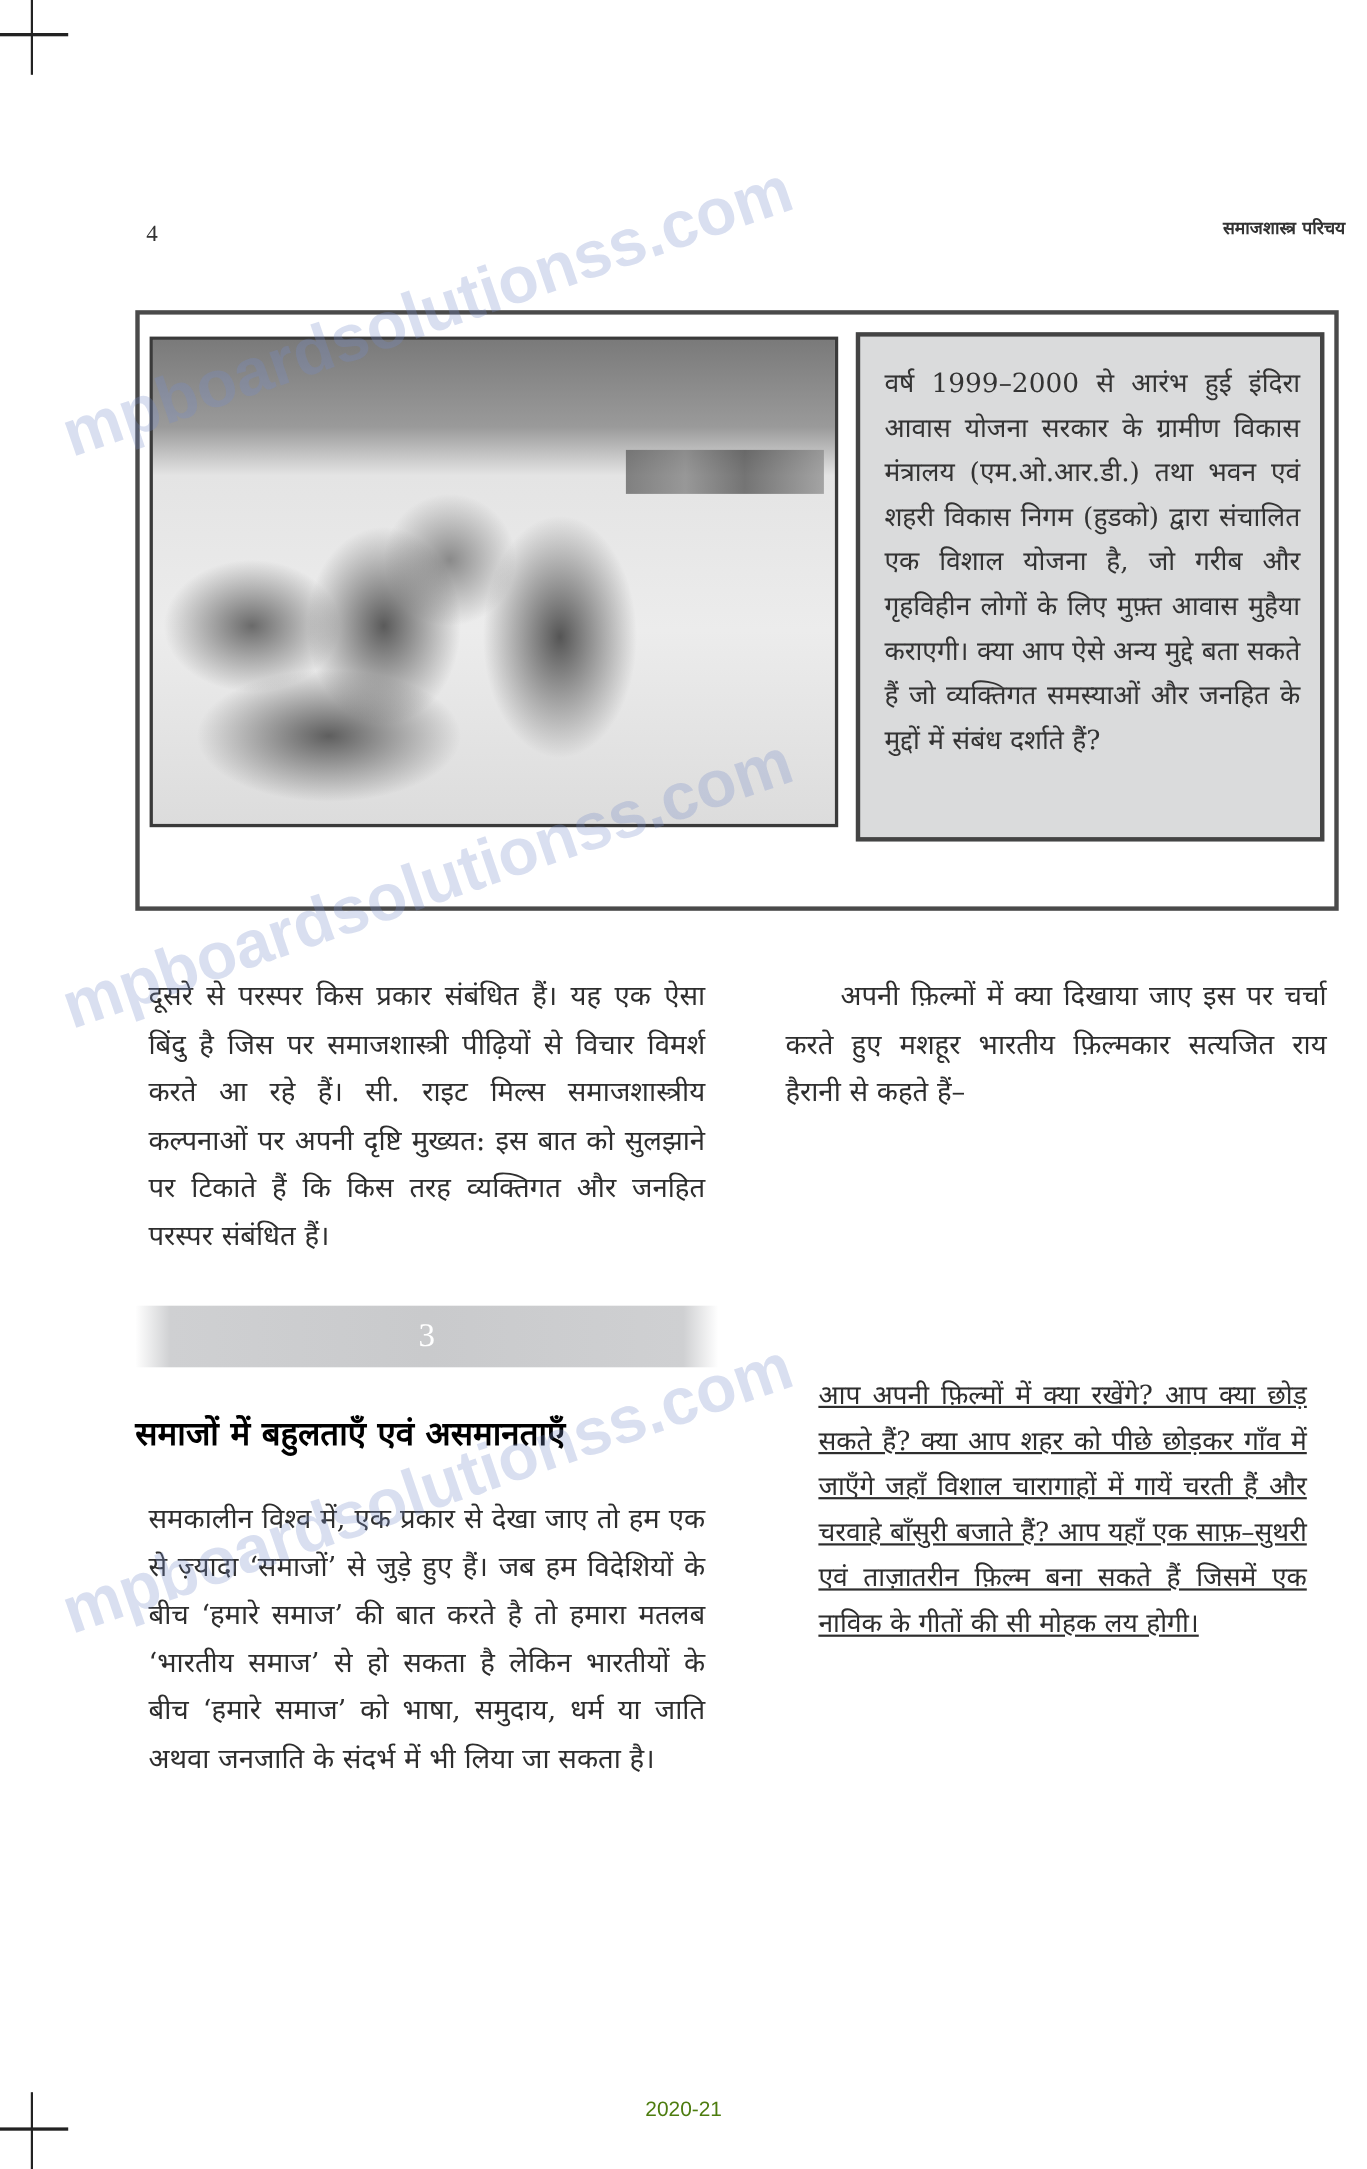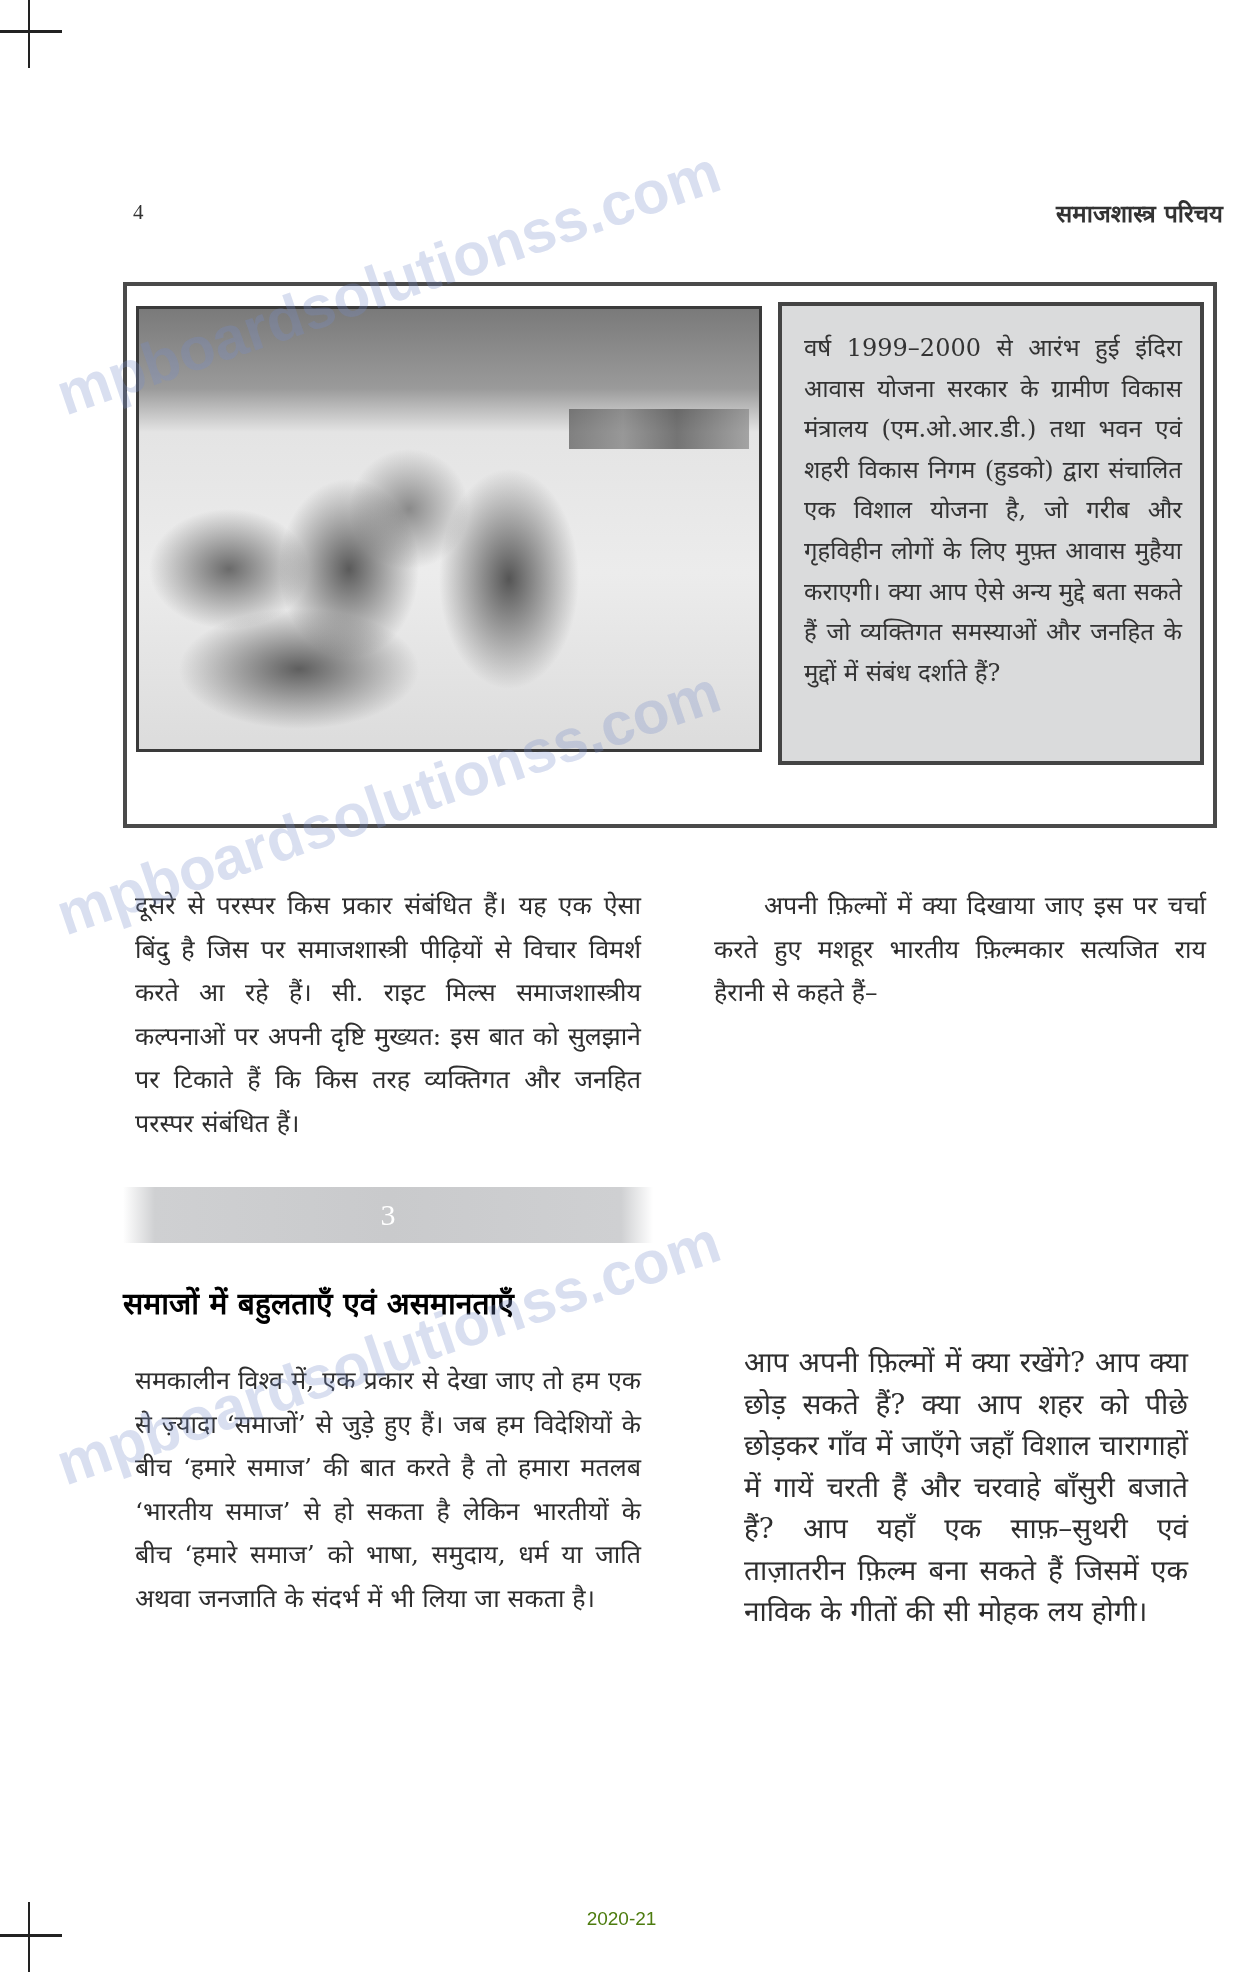--- a/index.html
+++ b/index.html
@@ -8,21 +8,21 @@
     font-family: "DejaVu Serif", "Liberation Serif", serif;
     color: #2a2a2a;
   }
   .crop { position: absolute; background: #222; }
   .page-num {
     position: absolute; left: 133px; top: 200px;
     font-family: "Liberation Serif", serif; font-size: 21px; color: #333;
   }
   .running-head {
     position: absolute; right: 20px; top: 196px;
-    font-size: 24px; font-weight: bold; color: #333;
+    font-size: 16px; font-weight: bold; color: #333;
   }
   .figure-box {
     position: absolute; left: 123px; top: 282px; width: 1094px; height: 546px;
     border: 4px solid #4a4a4a; box-sizing: border-box;
   }
   .photo {
     position: absolute; left: 9px; top: 20px; width: 626px; height: 446px;
     border: 3px solid #3a3a3a; box-sizing: border-box;
     background:
       radial-gradient(ellipse 70px 90px at 210px 260px, #5a5a5a 0%, rgba(90,90,90,0) 100%),
@@ -58,21 +58,21 @@
     position: absolute; left: 123px; top: 1187px; width: 530px; height: 56px;
     background: linear-gradient(90deg, #ffffff 0%, #cfd0d2 6%, #c9cacc 50%, #cfd0d2 94%, #ffffff 100%);
     text-align: center; color: #fff; font-size: 30px; line-height: 56px;
     font-family: "Liberation Serif", serif;
   }
   .section-title {
     position: absolute; left: 123px; top: 1282px; width: 530px;
     font-size: 30px; font-weight: bold; color: #000000;
   }
   .left-col-2 { left: 123px; top: 1347px; width: 530px; }
-  .quote { left: 732px; top: 1330px; width: 468px; font-size: 28px; line-height: 41.5px; }
+  .quote { left: 732px; top: 1236px; width: 468px; font-size: 24px; line-height: 41.5px; text-decoration: underline; }
   .footer {
     position: absolute; left: 0; width: 1243px; top: 1908px; text-align: center;
     font-family: "Liberation Sans", sans-serif; font-size: 19px; color: #4d7c0f;
   }
   .watermark {
     position: absolute; font-family: "Liberation Sans", sans-serif; font-weight: bold;
     color: rgba(120,140,200,0.28); transform-origin: left bottom; white-space: nowrap;
     pointer-events: none;
   }
 </style>

